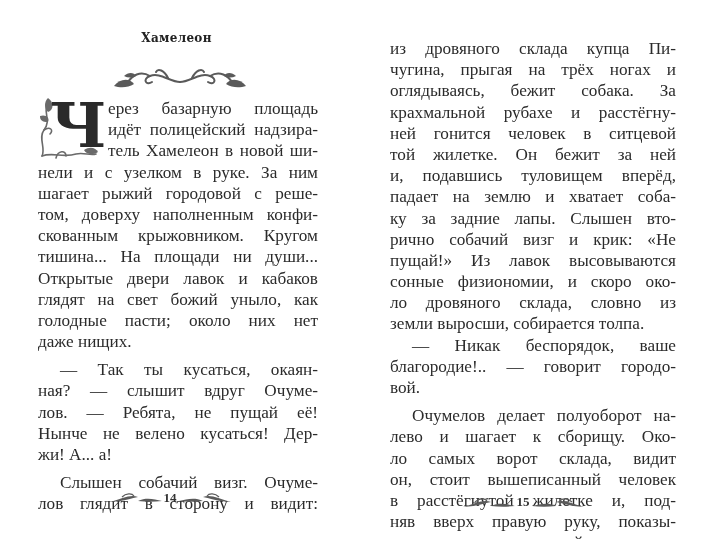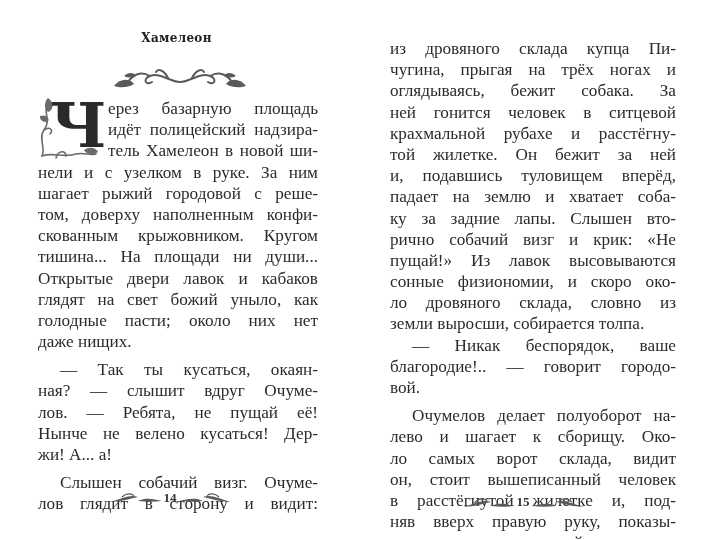--- a/index.html
+++ b/index.html
@@ -143,22 +143,22 @@
     </svg>
   </div>
 </div>
 
 <div class="page page-right"></div>
 
 <div class="text right-text">
   <span class="line">из дровяного склада купца Пи-</span>
   <span class="line">чугина, прыгая на трёх ногах и</span>
   <span class="line">оглядываясь, бежит собака. За</span>
+  <span class="line">крахмальной рубахе и расстёгну-</span>
   <span class="line">ней гонится человек в ситцевой</span>
-  <span class="line">крахмальной рубахе и расстёгну-</span>
   <span class="line">той жилетке. Он бежит за ней</span>
   <span class="line">и, подавшись туловищем вперёд,</span>
   <span class="line">падает на землю и хватает соба-</span>
   <span class="line">ку за задние лапы. Слышен вто-</span>
   <span class="line">рично собачий визг и крик: «Не</span>
   <span class="line">пущай!» Из лавок высовываются</span>
   <span class="line">сонные физиономии, и скоро око-</span>
   <span class="line">ло дровяного склада, словно из</span>
   <span class="line last">земли выросши, собирается толпа.</span>
   <span class="line indent">— Никак беспорядок, ваше</span>

